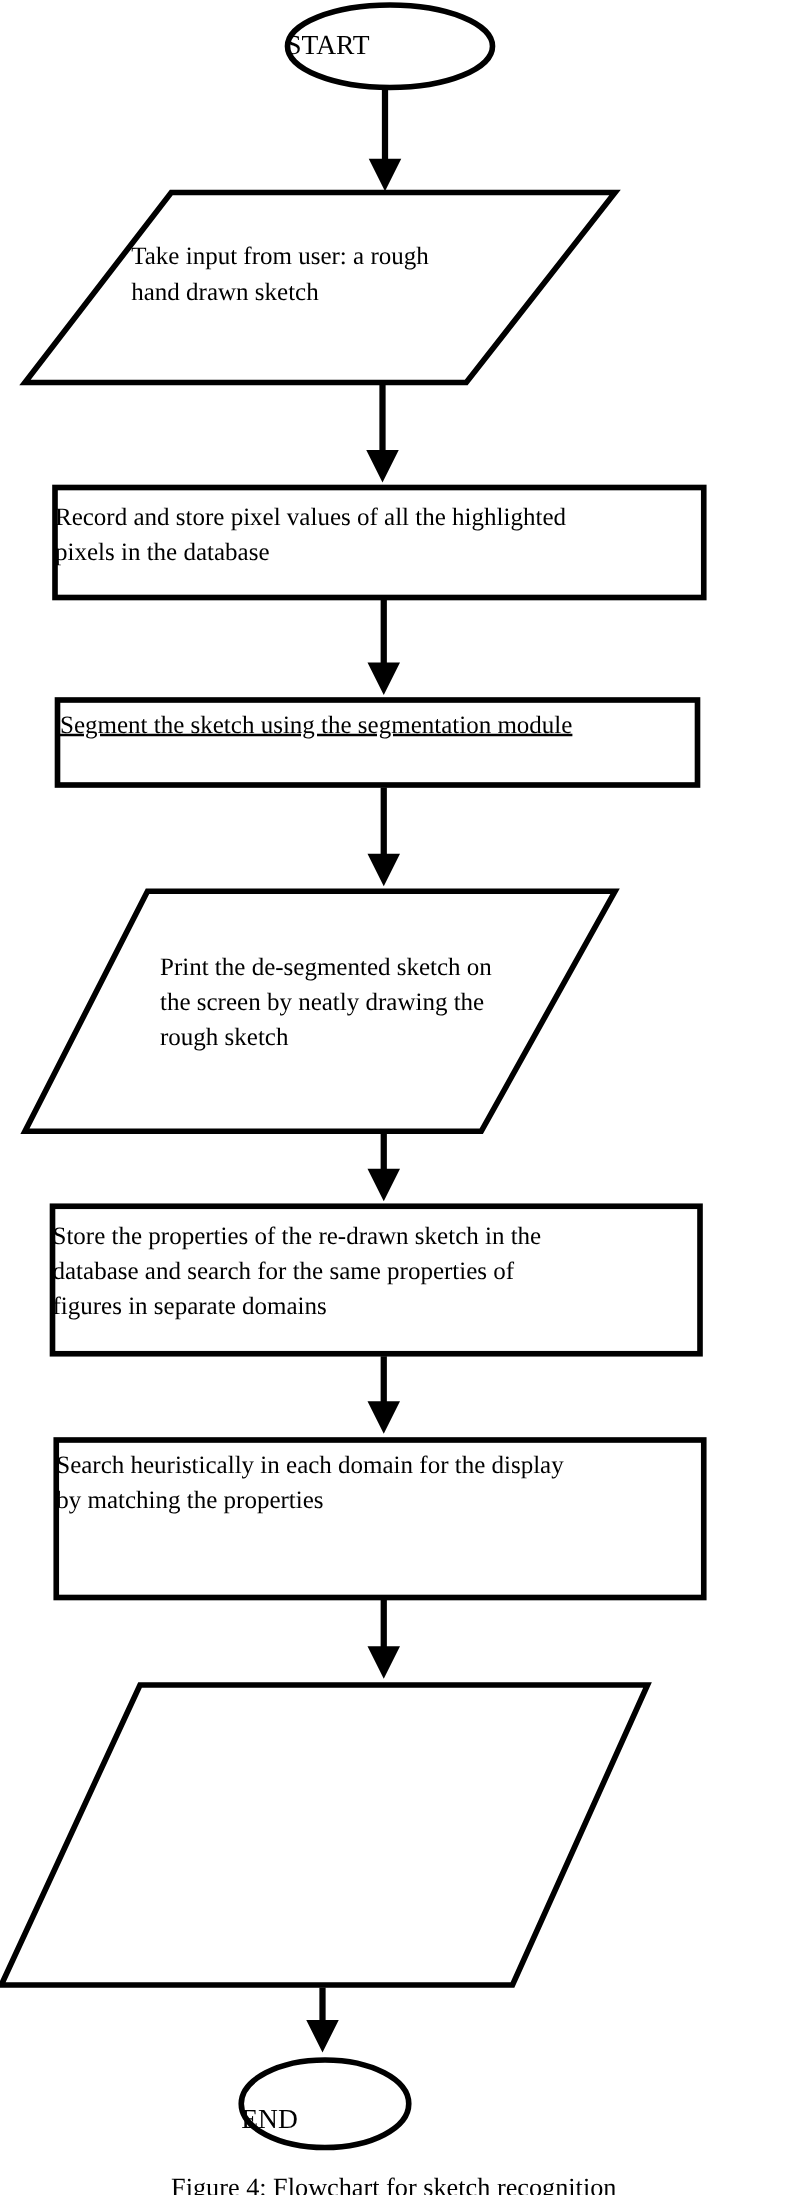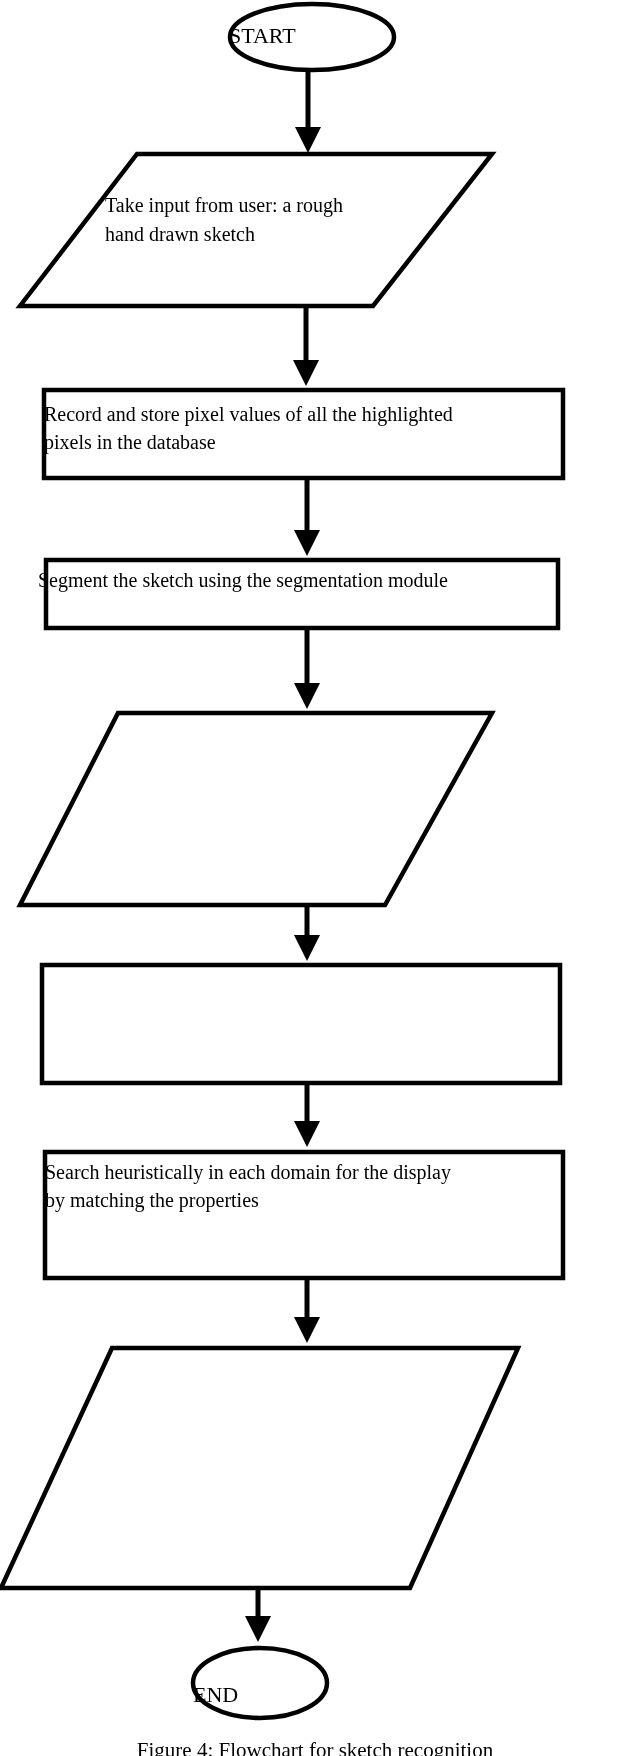--- a/index.html
+++ b/index.html
@@ -97,23 +97,29 @@
   </svg>
 
   <div class="lbl terminal" style="left:229px;top:21px;width:166px;">START</div>
 
   <div class="lbl" style="left:44px;top:400px;width:519px;">Record and store pixel values of all the highlighted
 pixels in the database</div>
 
   <div class="lbl" style="left:105px;top:191px;width:375px;line-height:29px;">Take input from user: a rough
 hand drawn sketch</div>
 
-  <div class="lbl" style="left:38px;top:566px;width:512px;">Segment the sketch using the segmentation module</div>
+  <div class="lbl" style="left:48px;top:566px;width:512px;text-decoration:underline;">Segment the sketch using the segmentation module</div>
 
+  <div class="lbl left" style="left:128px;top:760px;width:340px;">Print the de-segmented sketch on
+the screen by neatly drawing the
+rough sketch</div>
 
+  <div class="lbl" style="left:42px;top:975px;width:518px;">Store the properties of the re-drawn sketch in the
+database and search for the same properties of
+figures in separate domains</div>
 
   <div class="lbl" style="left:45px;top:1158px;width:518px;">Search heuristically in each domain for the display
 by matching the properties</div>
 
 
   <div class="lbl terminal" style="left:193px;top:1680px;width:134px;">END</div>
 
   <div class="caption">Figure 4: Flowchart for sketch recognition</div>
 
 </div>

